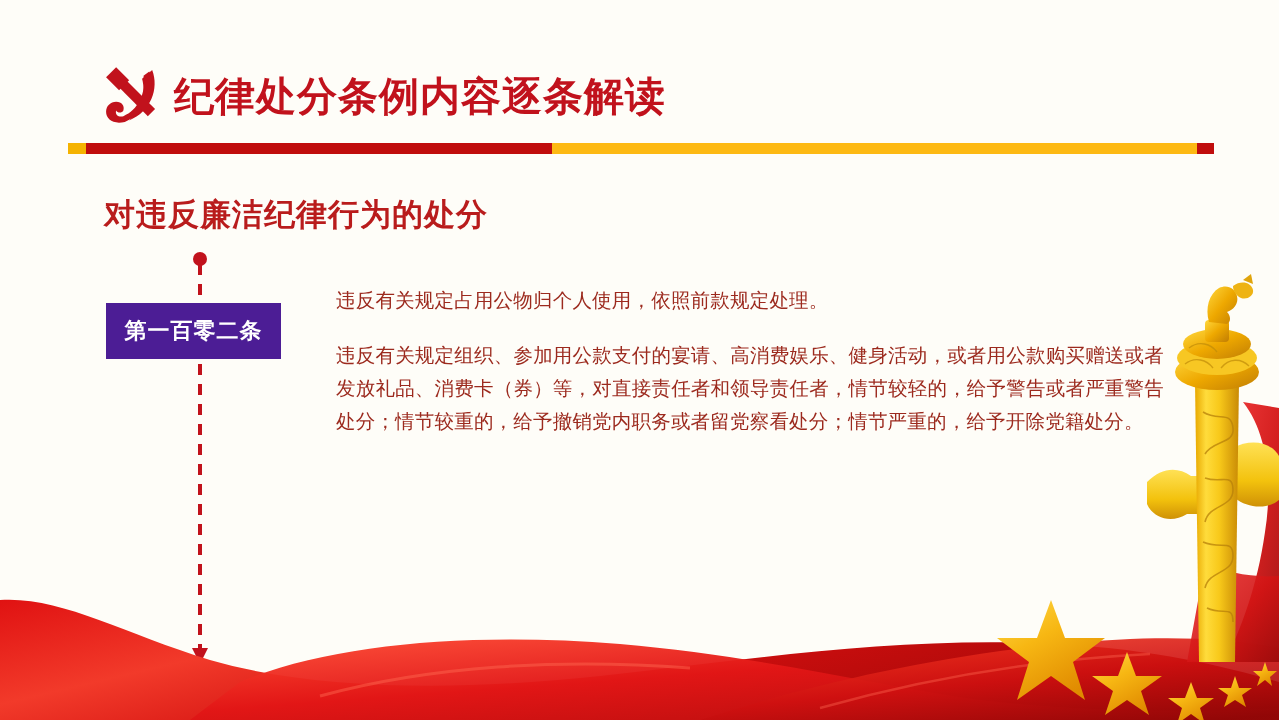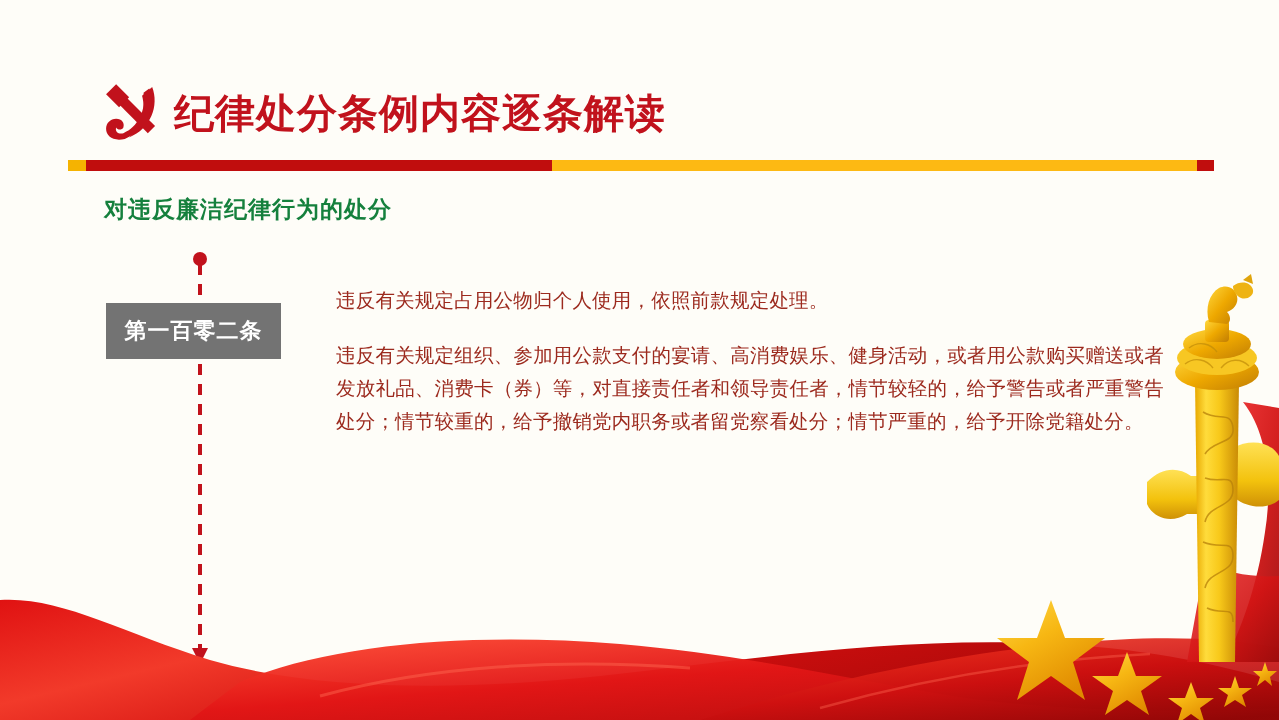--- a/index.html
+++ b/index.html
@@ -21,21 +21,21 @@
     inset: 0;
     width: 1279px;
     height: 720px;
     background: #fefdf8;
     overflow: hidden;
   }
 
   
   .header {
     position: absolute;
-    left: 0; top: 17px;
+    left: 0; top: 0;
     width: 1276px;
     height: 160px;
   }
 
   .emblem {
     position: absolute;
     left: 96px;
     top: 60px;
     width: 72px;
     height: 72px;
@@ -65,23 +65,23 @@
   .div-seg-gold-start { width: 18px;  background: #f5b301; }
   .div-seg-red        { width: 466px; background: #c00d0d; }
   .div-seg-gold       { flex: 1 1 auto; background: #fdb913; }
   .div-seg-red-end    { width: 17px;  background: #c00d0d; }
 
   
   .section-heading {
     position: absolute;
     left: 104px;
     top: 194px;
-    font-size: 23px;
+    font-size: 31px;
     font-weight: bold;
-    color: #15803d;
+    color: #b91c1c;
     letter-spacing: 1px;
     white-space: nowrap;
   }
 
   
   .timeline {
     position: absolute;
     left: 193px;
     top: 252px;
     width: 14px;
@@ -114,21 +114,21 @@
     border-left: 8px solid transparent;
     border-right: 8px solid transparent;
     border-top: 16px solid #c1121c;
   }
 
   
   .badge {
     position: absolute;
     width: 175px;
     height: 56px;
-    background: #737373;
+    background: #4c1d95;
     color: #ffffff;
     font-size: 22px;
     font-weight: bold;
     letter-spacing: 1px;
     display: flex;
     align-items: center;
     justify-content: center;
     white-space: nowrap;
     z-index: 4;
   }

